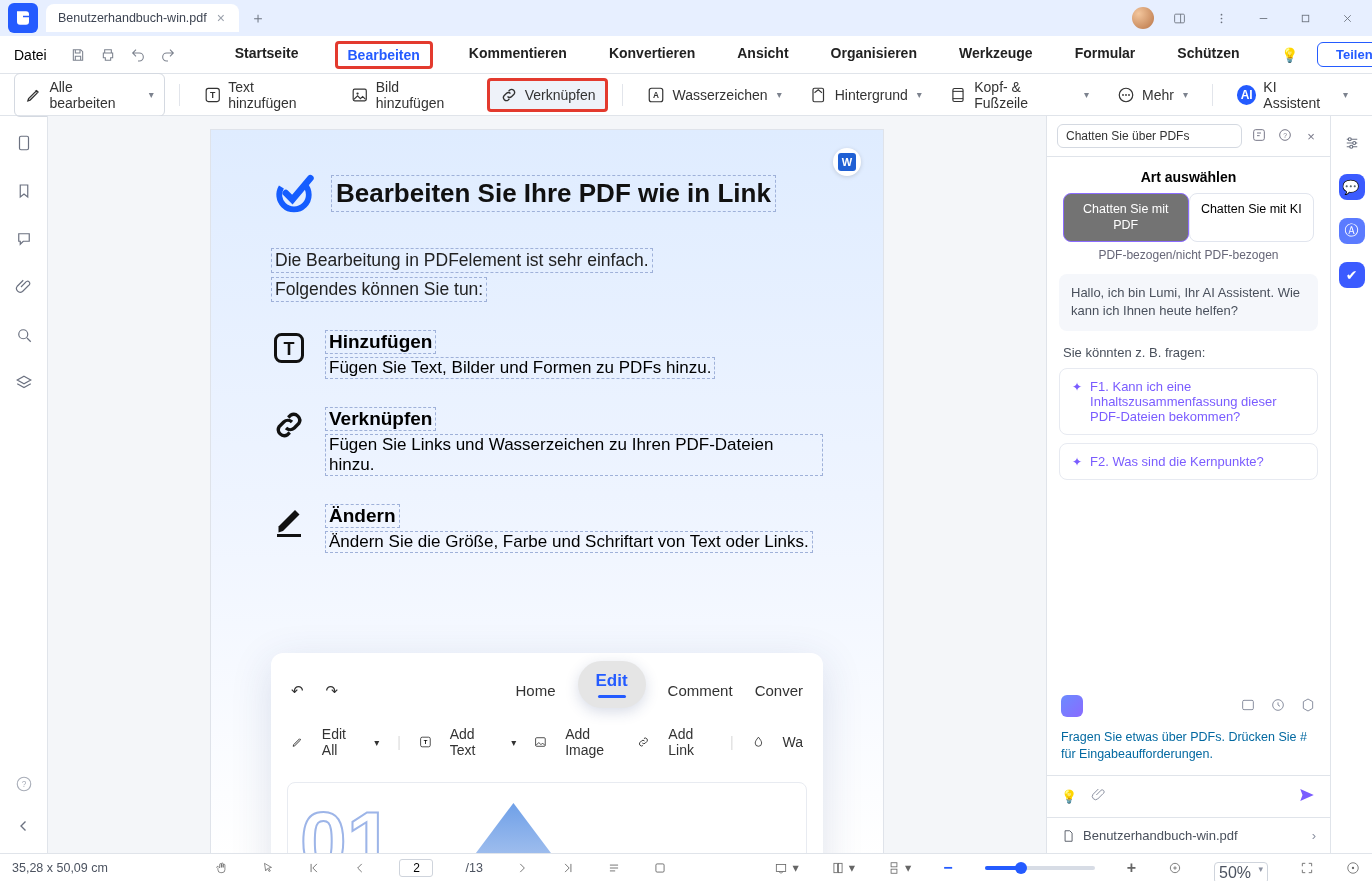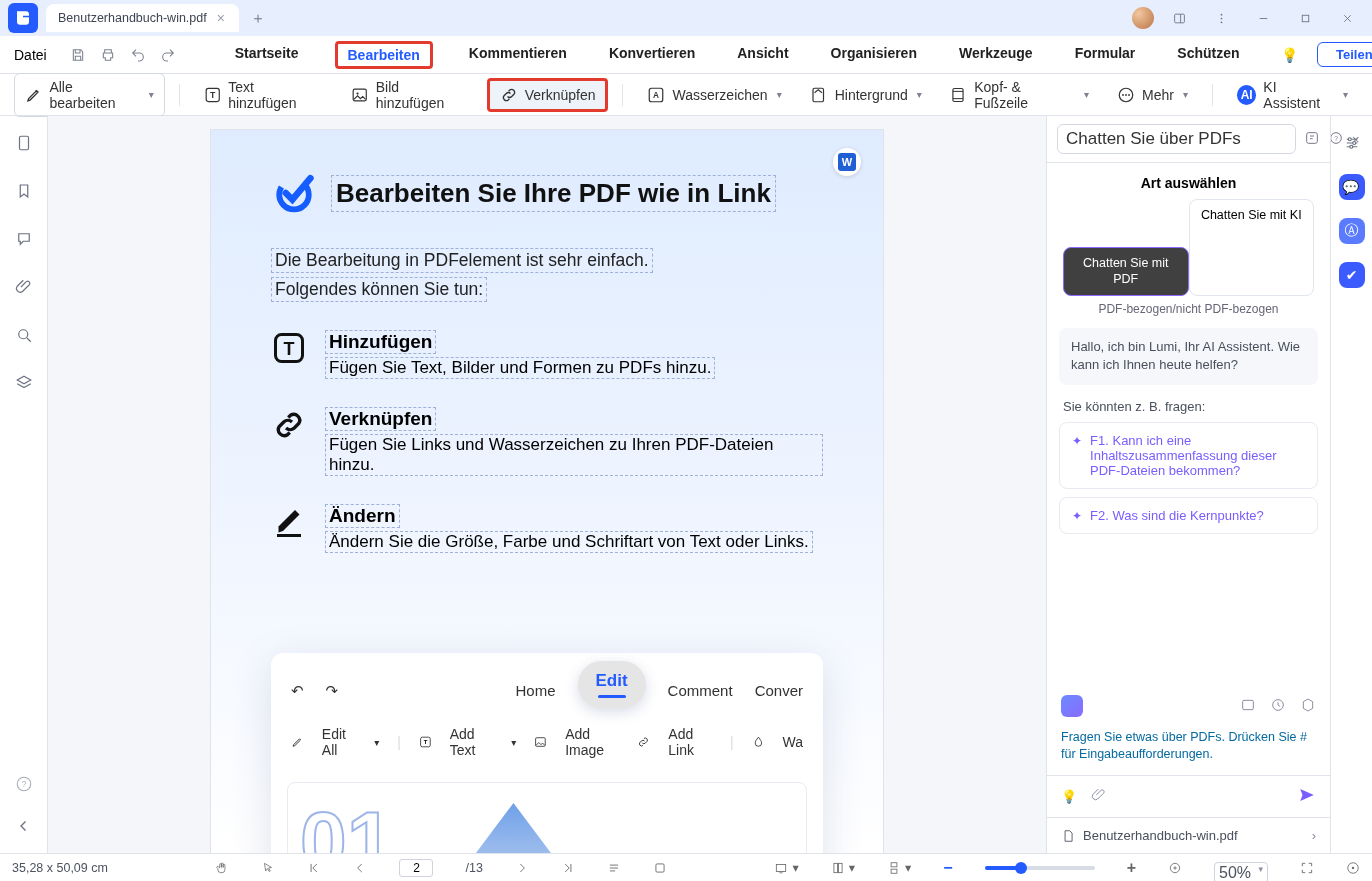--- a/index.html
+++ b/index.html
@@ -68,26 +68,26 @@
   .fs-row1 .edit-pill{background:#e5e5e5;border-radius:40px;padding:10px 18px;box-shadow:0 4px 14px rgba(40,60,120,.18);color:var(--blue);font-weight:600;position:relative;top:-6px;font-size:17px;}
   .fs-row1 .edit-pill::after{content:"";display:block;width:28px;height:3px;background:var(--blue);border-radius:2px;margin:4px auto 0;}
   .fs-row2{display:flex;align-items:center;gap:18px;padding:12px 20px;font-size:14px;color:#333;}
   .fs-row2 svg{width:16px;height:16px;}
   .fs-hero{margin:12px 16px 0;border:1px solid #e8ebf1;border-radius:8px;padding:10px 12px 0;display:flex;gap:60px;align-items:flex-start;}
   .fs-hero .big01{font-size:84px;font-weight:800;color:#c6d4ef;-webkit-text-stroke:2px #9db5e8;color:transparent;}
   .fs-hero .tri{width:120px;height:80px;background:linear-gradient(180deg,#6fa0e8,#b8cdf0);clip-path:polygon(50% 0,100% 100%,0 100%);margin-top:10px;}
   
   .right-panel{width:284px;border-left:1px solid var(--border);display:flex;flex-direction:column;font-size:13px;}
   .rp-header{display:flex;align-items:center;gap:8px;padding:8px 10px;border-bottom:1px solid var(--border);}
-  .rp-header input{flex:1;border:1px solid #d4d9e1;border-radius:6px;padding:4px 8px;font-size:17px;color:#333;}
+  .rp-header input{flex:1;border:1px solid #d4d9e1;border-radius:6px;padding:4px 8px;font-size:12px;color:#333;}
   .rp-header .hicon{color:#778;width:18px;text-align:center;}
   .rp-title{text-align:center;font-weight:700;padding:12px 0 8px;font-size:14px;}
   .rp-tabs{display:flex;justify-content:center;gap:0;padding:0 16px;}
   .rp-tab{flex:1;text-align:center;font-size:12.5px;padding:8px 6px;border-radius:8px;line-height:1.25;border:1px solid #e1e5ee;}
-  .rp-tab.active{background:#404040;color:#fff;border-color:#8b6bff;margin-top:48px;}
+  .rp-tab.active{background:#737373;color:#fff;border-color:#8b6bff;}
   .rp-sub{text-align:center;color:#667;font-size:12px;padding:6px 0 12px;}
   .rp-msg{background:#f5f7fb;margin:0 12px;border-radius:8px;padding:10px 12px;color:#49505c;line-height:1.4;}
   .rp-suggest-label{padding:14px 16px 8px;color:#49505c;}
   .rp-suggest{margin:0 12px 8px;border:1px solid #e7eaf1;border-radius:8px;padding:10px 12px;color:var(--purple);display:flex;gap:8px;align-items:flex-start;}
   .rp-suggest .spark{color:var(--purple);font-size:12px;margin-top:1px;}
   .rp-bottom{margin-top:auto;}
   .rp-icons-row{display:flex;gap:14px;padding:6px 14px;color:#8a90a0;align-items:center;}
   .rp-icons-row .box{width:22px;height:22px;border-radius:6px;background:linear-gradient(135deg,#6b8bff,#8a6bff);} 
   .rp-icons-row .sp{flex:1}
   .rp-hint{padding:6px 14px 12px;color:#0369a1;font-size:12.5px;line-height:1.35;}

